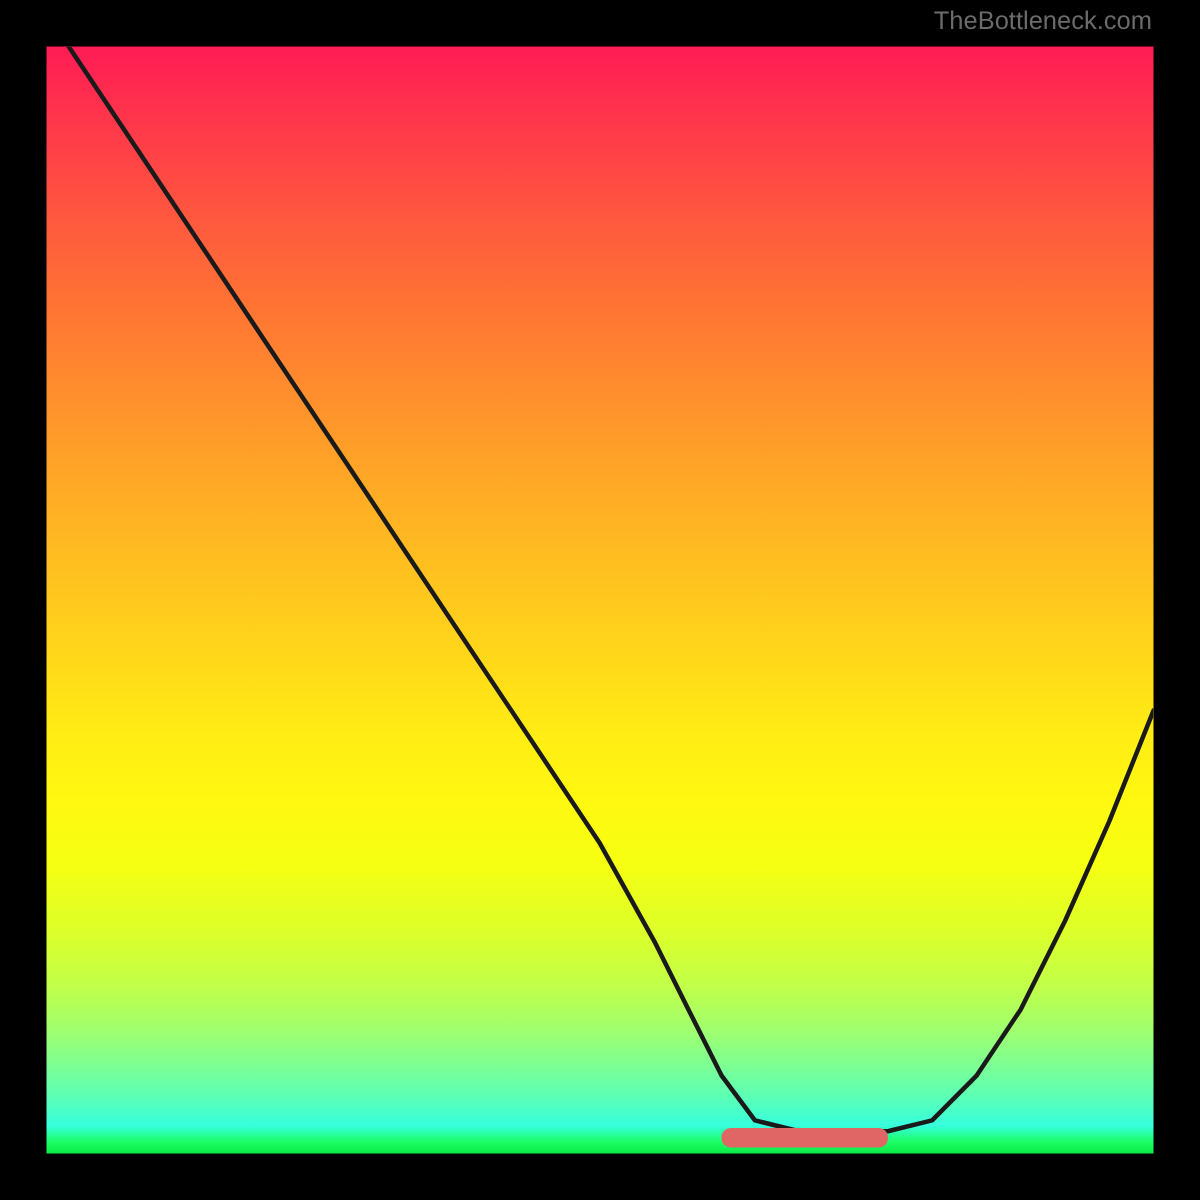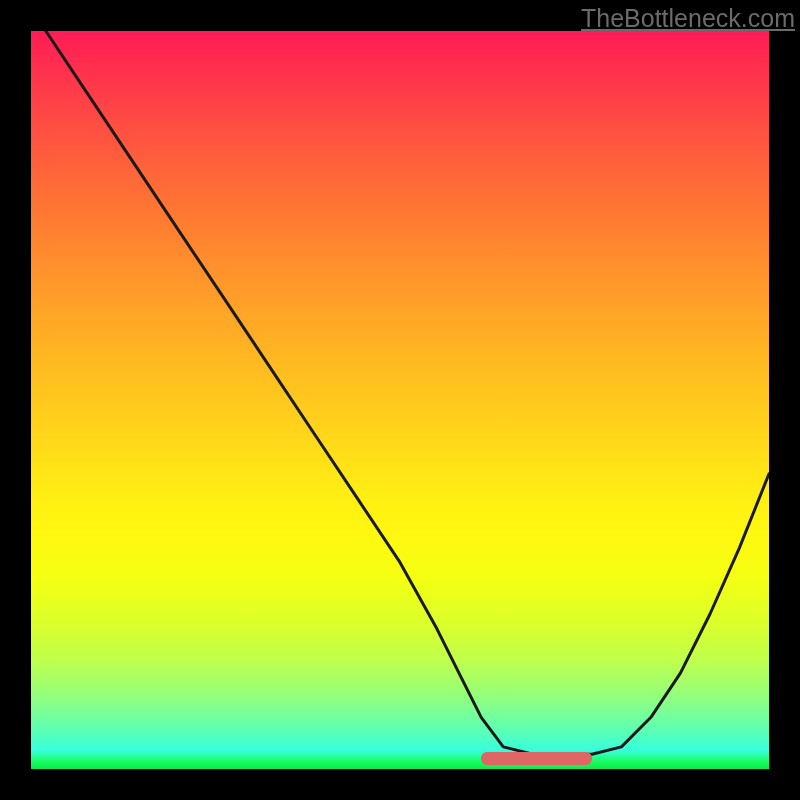--- a/index.html
+++ b/index.html
@@ -10,27 +10,26 @@
 body {
   width: 800px;
   height: 800px;
   background: #000000;
   position: relative;
   overflow: hidden;
 }
 .watermark {
   position: absolute;
   top: 4px;
-  right: 5px;
+  right: 32px;
   color: #6b6b6b;
   font-family: Arial, Helvetica, sans-serif;
-  font-size: 25px;
+  font-size: 17px;
   font-weight: 500;
   z-index: 10;
-  text-decoration: underline;
 }
 .plot-area {
   position: absolute;
   left: 31px;
   top: 31px;
   width: 738px;
   height: 738px;
   background: linear-gradient(180deg,
     #ff1c55 0%,
     #ff3b49 8%,

